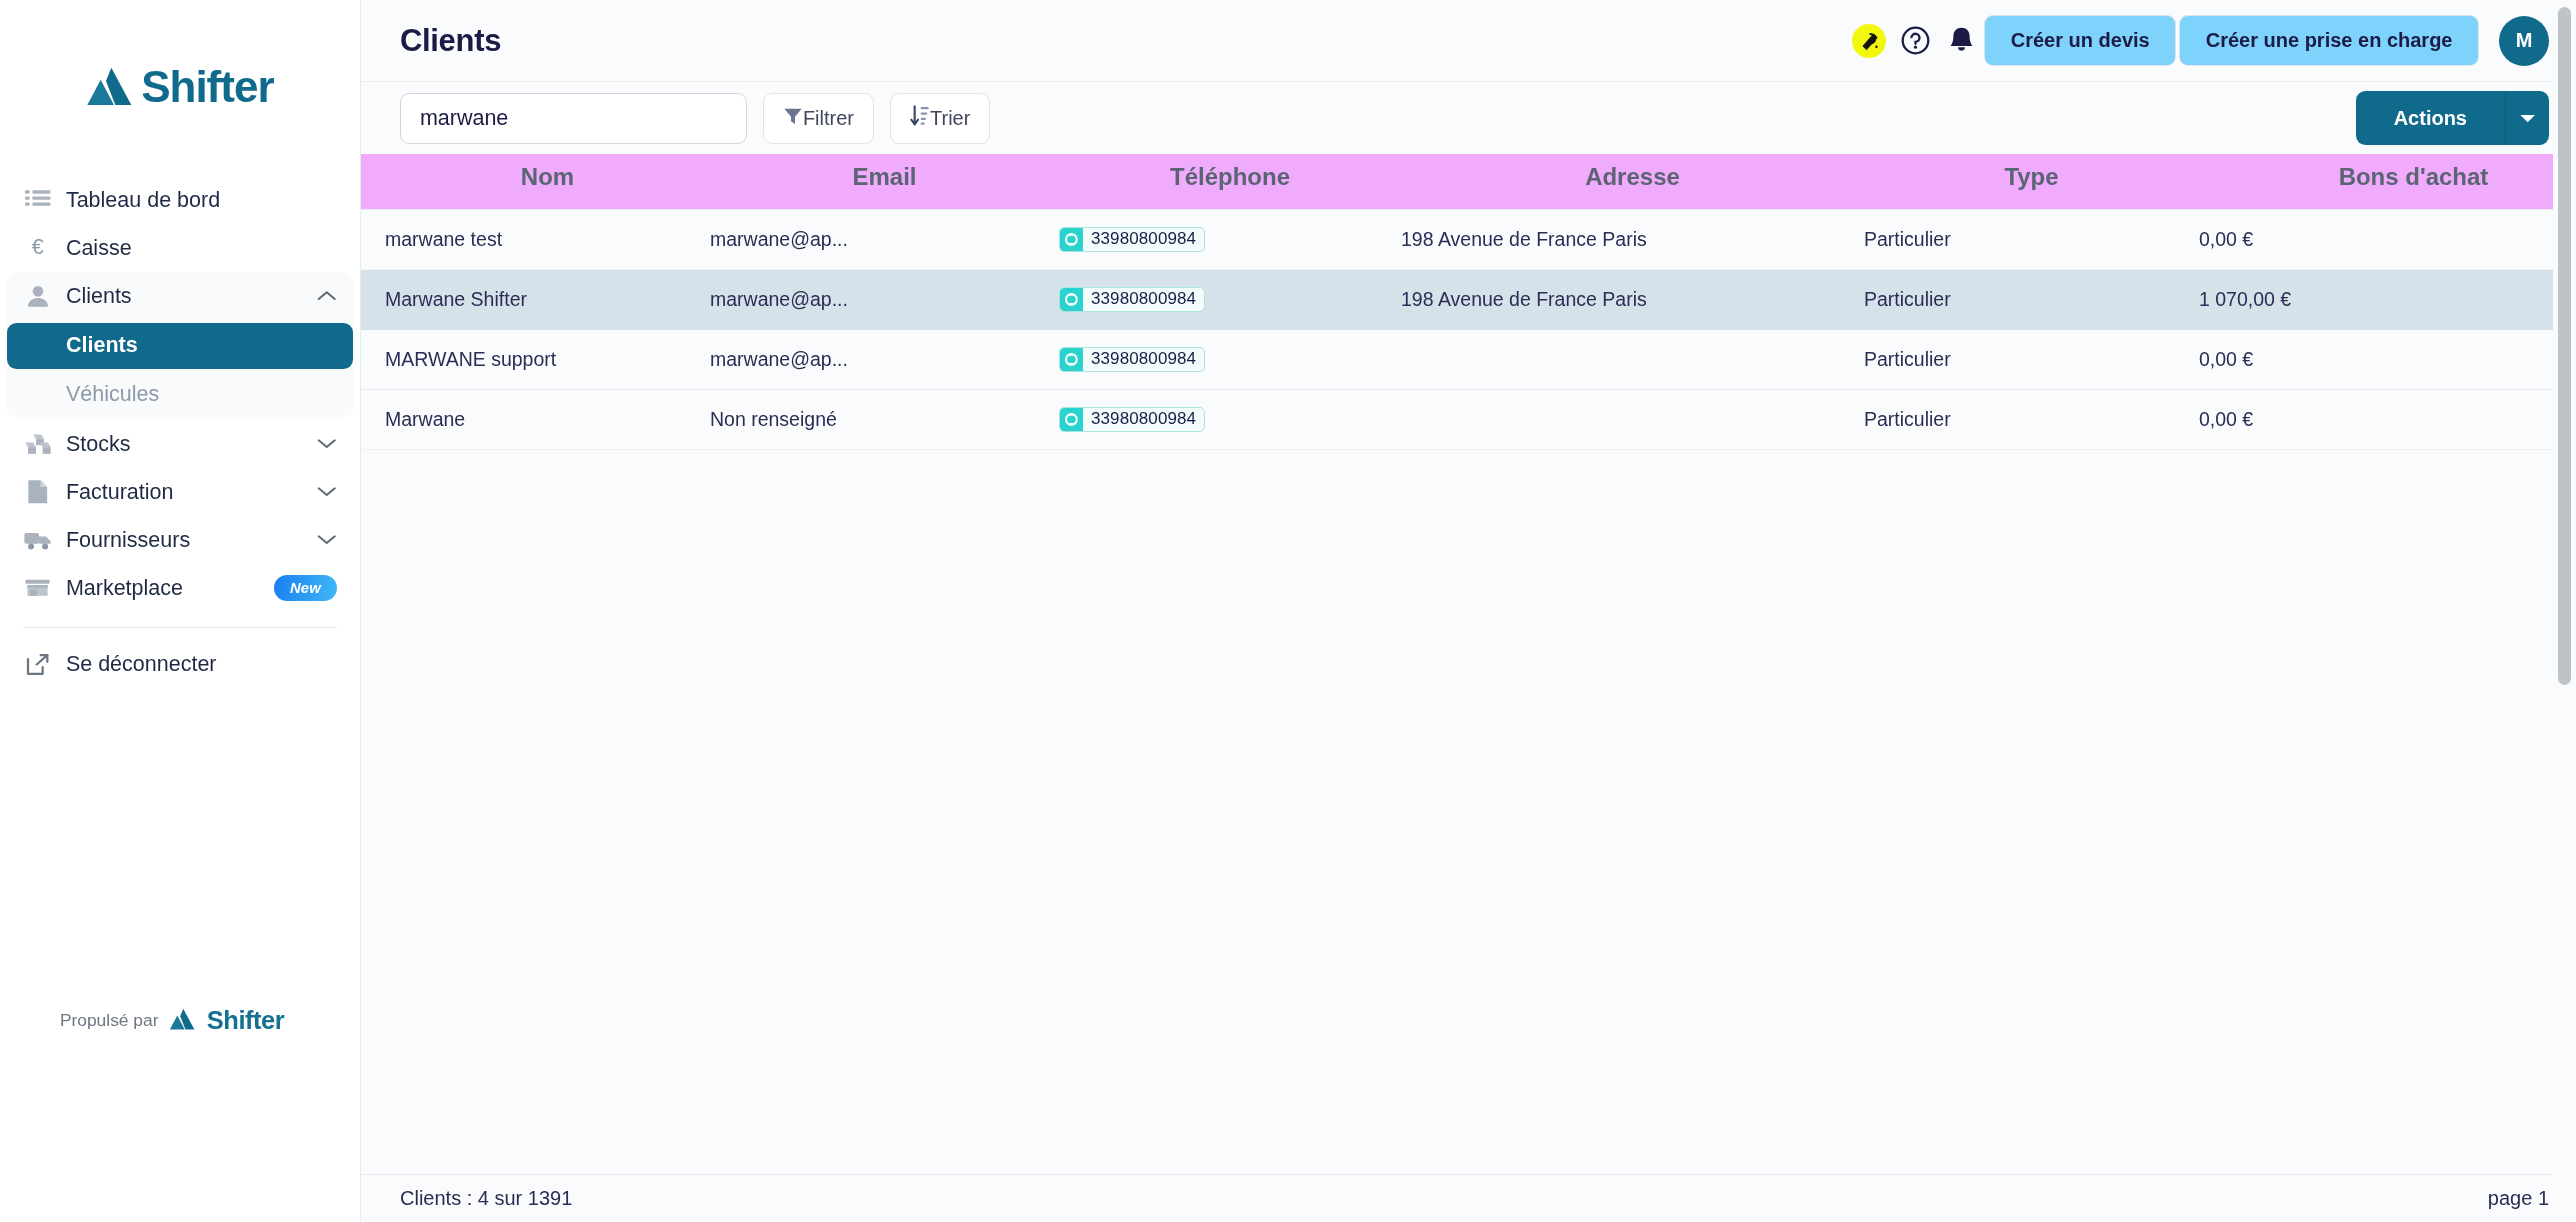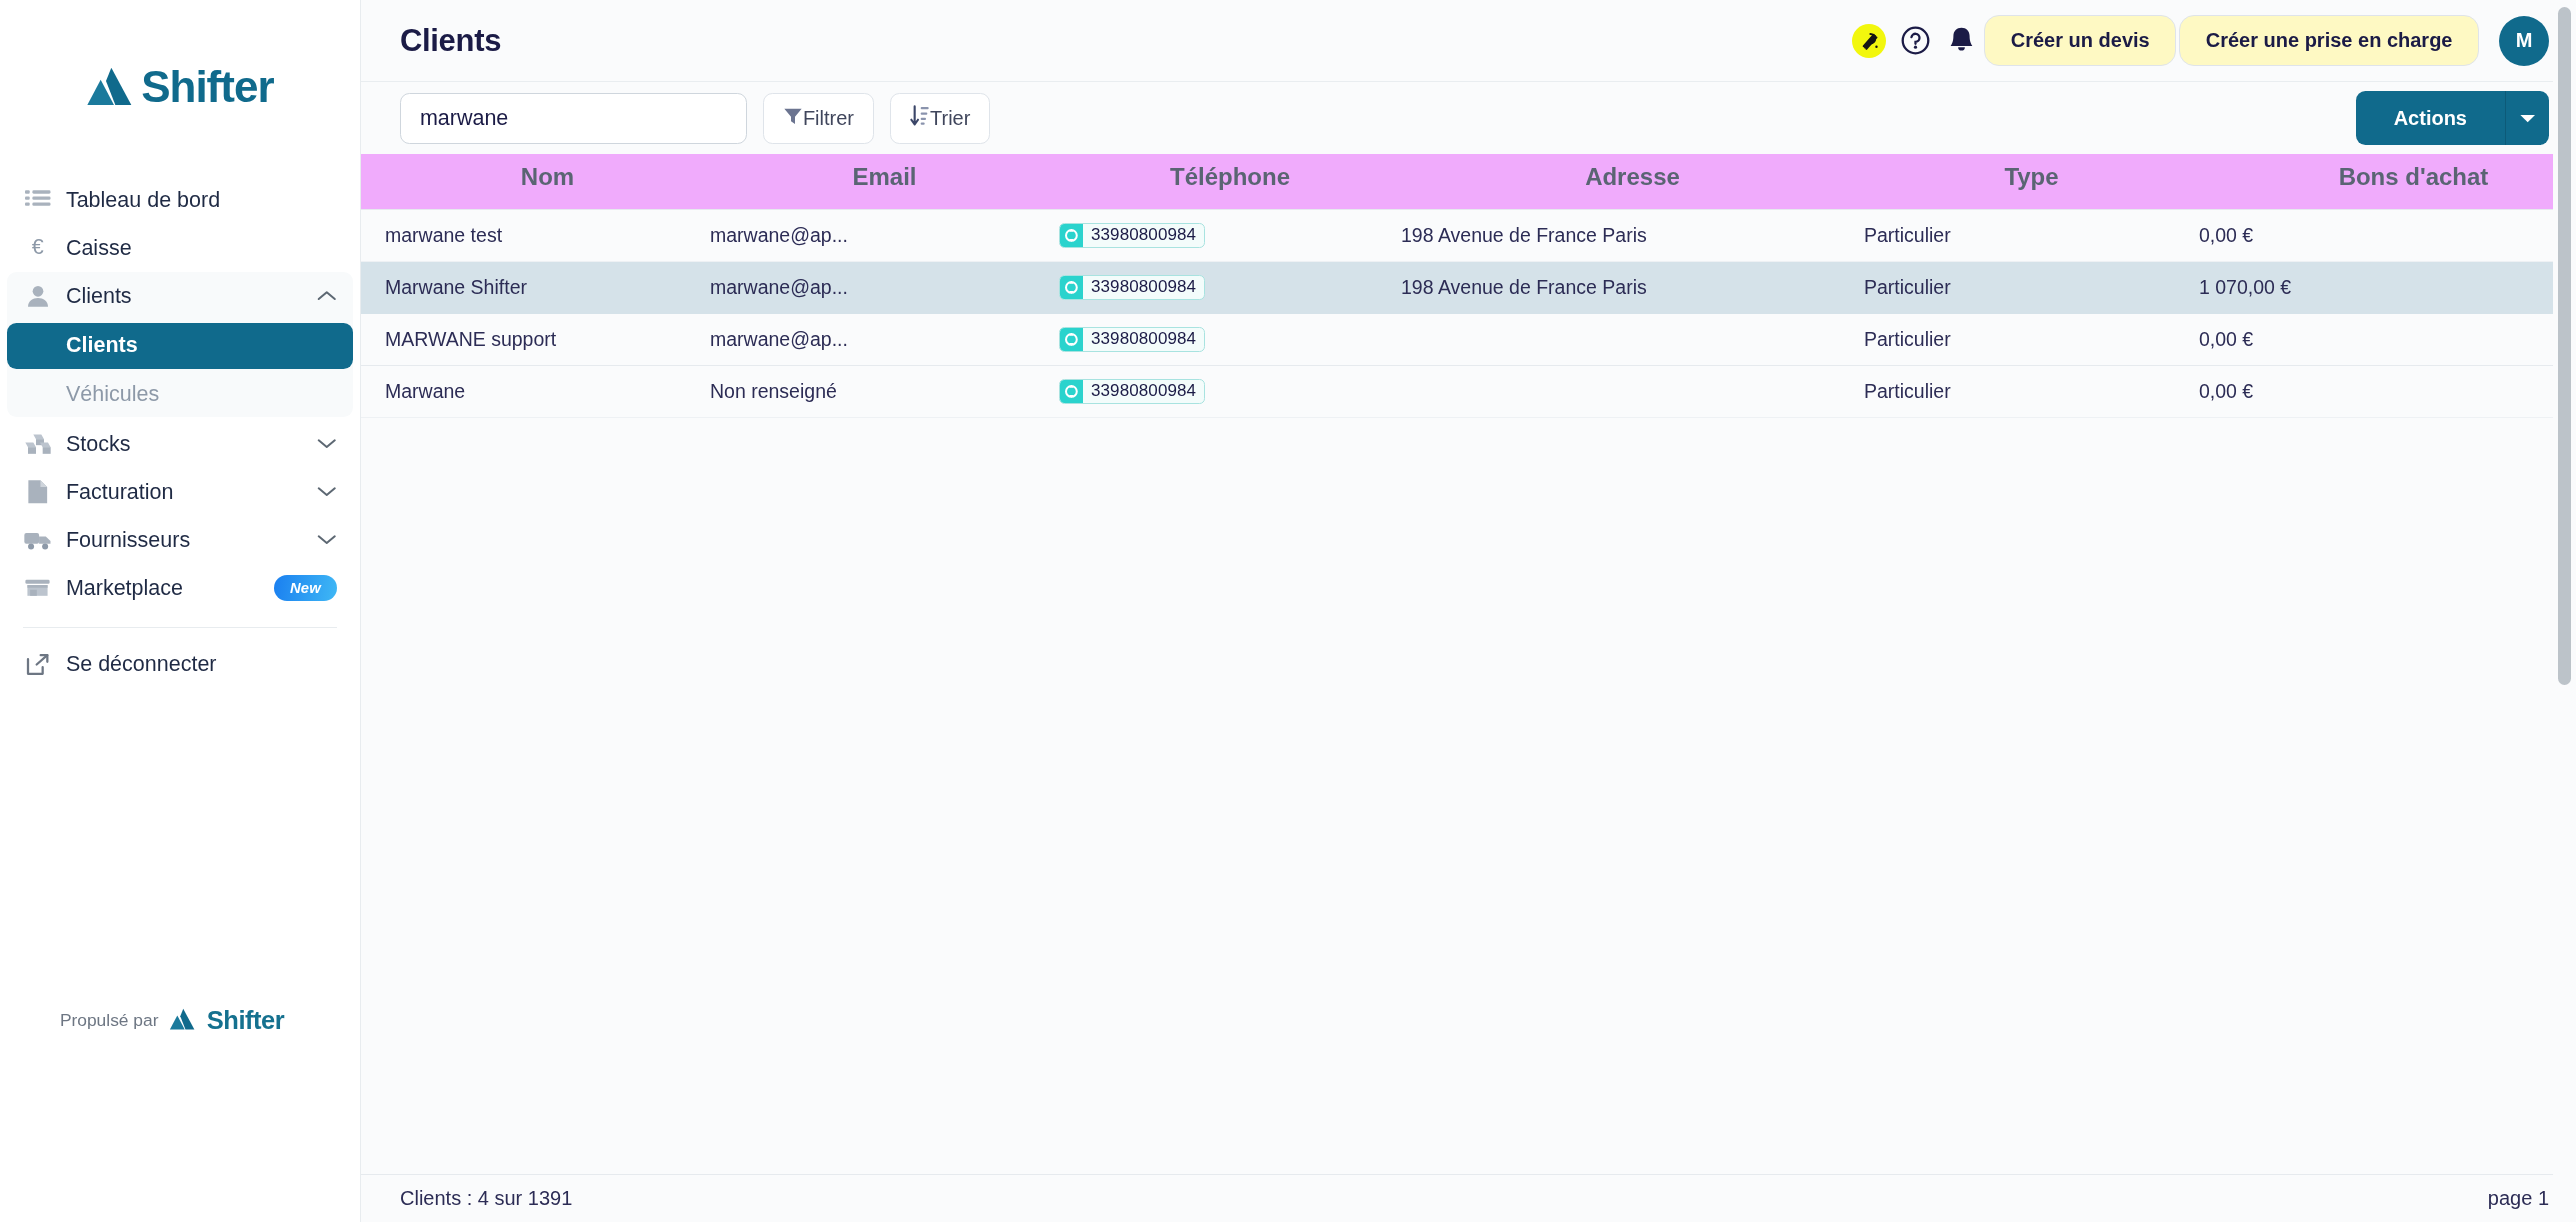--- a/index.html
+++ b/index.html
@@ -84,21 +84,21 @@
   .topbar-right { margin-left: auto; display: flex; align-items: center; gap: 0; }
 
   .icon-btn { width: 46px; height: 46px; display: flex; align-items: center; justify-content: center; cursor: pointer; }
   .r-badge {
     width: 34px; height: 34px; border-radius: 50%;
     background: #f2f70d; display: flex; align-items: center; justify-content: center;
   }
 
   .ghost-btn {
     height: 51px; padding: 0 25.5px;
-    background: #fef9c3; border: 1.3px solid #dfe4ea; border-radius: 15px;
+    background: #7dd3fc; border: 1.3px solid #dfe4ea; border-radius: 9px;
     font-size: 20px; font-weight: 700; color: #1b1b46;
     display: flex; align-items: center; justify-content: center;
     cursor: pointer; white-space: nowrap;
   }
   .ghost-btn + .ghost-btn { margin-left: 3px; }
   .avatar {
     width: 50px; height: 50px; border-radius: 50%; margin-left: 20px;
     background: #106a8c; color: #fff; font-size: 20px; font-weight: 700;
     display: flex; align-items: center; justify-content: center; cursor: pointer;
   }
@@ -142,21 +142,21 @@
 
   
   .table-area { flex: 1 1 auto; overflow: hidden; }
   table.grid { width: 100%; border-collapse: collapse; table-layout: fixed; }
   table.grid th {
     text-align: center; font-size: 24px; font-weight: 700; color: #5a6473;
     padding: 9.4px 0 17.4px 0; background: #f0abfc;
     border-bottom: 1.3px solid #e6eaee;
   }
   table.grid td {
-    font-size: 19.5px; color: #2c2c55; padding: 0; height: 52px;
+    font-size: 19.5px; color: #2c2c55; padding: 0; height: 60px;
     vertical-align: middle;
     border-bottom: 0.7px solid #eef1f4;
   }
   tr.row-highlight td { background: #d5e2e9; border-bottom-color: #d5e2e9; }
   tr.row-sep td { border-bottom: 1.3px solid #e6eaee; }
   .c-nom { padding-left: 24px !important; }
   th.c-nom { padding-left: 24px; }
   .col-nom { width: 349px; }
   .col-email { width: 349px; }
   .col-tel { width: 342px; }

